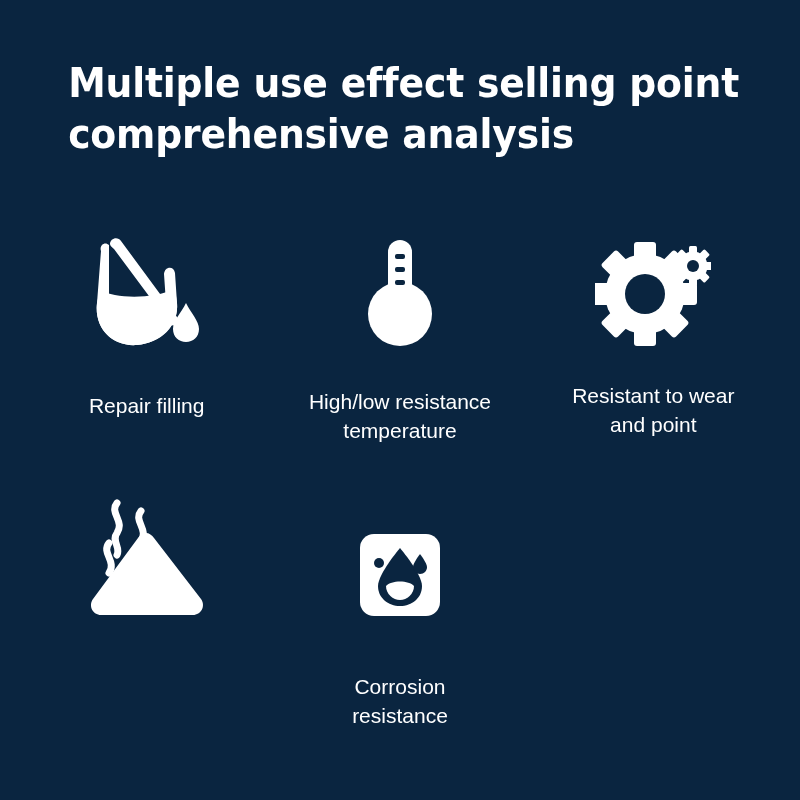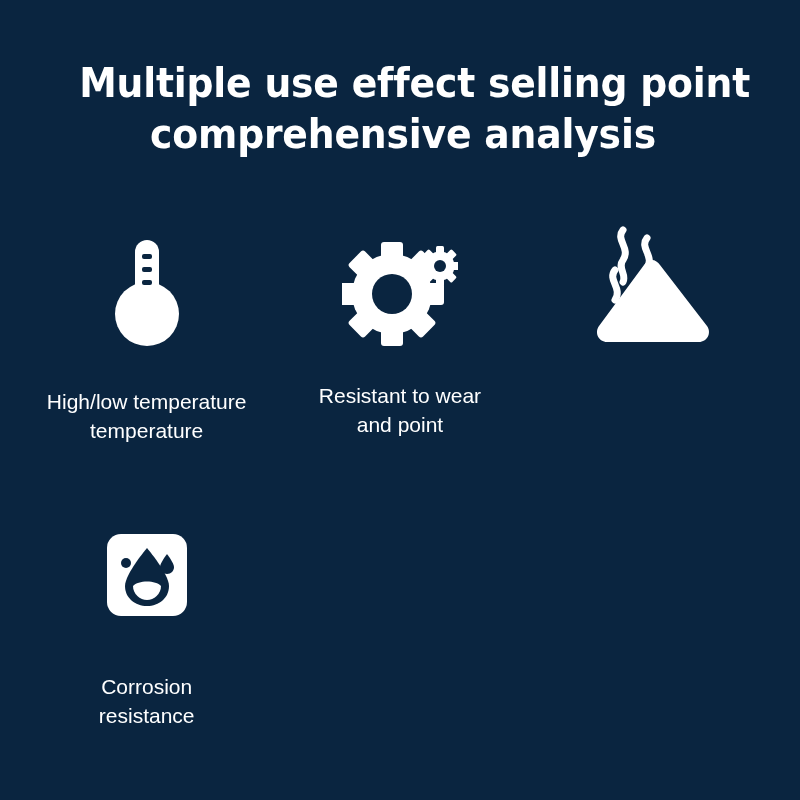--- a/index.html
+++ b/index.html
@@ -20,24 +20,24 @@
     position: relative;
     width: 800px;
     height: 800px;
     background: #0a2540;
     box-sizing: border-box;
   }
 
   
   .title-block {
     position: absolute;
-    left: 11px;
+    left: 0;
     top: 58px;
     width: 784px;
-    text-align: center;
+    text-align: left;
     padding: 0 40px;
     box-sizing: border-box;
   }
   .title-line {
     display: block;
     color: #ffffff;
     font-family: "DejaVu Sans", sans-serif;
     font-weight: bold;
     font-size: 41px;
     line-height: 51px;
@@ -106,37 +106,73 @@
 
 <div class="poster">
 
   <div class="title-block">
     <span class="title-line">Multiple use effect selling point</span>
     <span class="title-line">comprehensive analysis</span>
   </div>
 
   <div class="grid">
 
+    <div class="cell cell-repair">
+      <div class="icon-wrap">
+        <svg width="112" height="118" viewBox="0 0 112 118" aria-hidden="true">
+          <g fill="#ffffff">
+
+            <path d="M19 11 C 19 5, 27 3, 30 8 L 86 84 C 90 90, 82 96, 78 90 L 23 16 C 21 14, 19 13, 19 11 Z"></path>
+
+            <path d="M18 12
+                     C 14 8, 8 12, 10 18
+                     L 6 70
+                     C 3 96, 22 114, 46 112
+                     C 70 110, 88 92, 86 70
+                     L 84 40
+                     C 83 33, 74 33, 73 41
+                     L 75 70
+                     C 76 86, 64 99, 46 100
+                     C 28 101, 16 88, 18 70
+                     Z"></path>
+
+            <path d="M9 57
+                     C 25 66, 62 66, 84 56
+                     L 86 70
+                     C 88 93, 70 110, 46 112
+                     C 22 114, 3 96, 6 70
+                     Z"></path>
+
+            <path d="M95 70
+                     C 100 80, 108 88, 108 96
+                     C 108 104, 102 109, 95 109
+                     C 88 109, 82 104, 82 96
+                     C 82 88, 90 80, 95 70 Z"></path>
+          </g>
+        </svg>
+      </div>
+      <div class="cell-label">Repair filling</div>
+    </div>
 
     <div class="cell cell-temperature">
       <div class="icon-wrap">
         <svg width="76" height="112" viewBox="0 0 76 112" aria-hidden="true">
 
           <rect x="26" y="2" width="24" height="56" rx="12" fill="#ffffff"></rect>
 
           <circle cx="38" cy="76" r="32" fill="#ffffff"></circle>
 
           <rect x="26" y="40" width="24" height="30" fill="#ffffff"></rect>
 
           <rect x="33" y="16" width="10" height="5" rx="2" fill="#0a2540"></rect>
           <rect x="33" y="29" width="10" height="5" rx="2" fill="#0a2540"></rect>
           <rect x="33" y="42" width="10" height="5" rx="2" fill="#0a2540"></rect>
         </svg>
       </div>
-      <div class="cell-label"><span>High/low temperature</span><br><span>temperature</span></div>
+      <div class="cell-label"><span>High/low resistance</span><br><span>temperature</span></div>
     </div>
 
 
     <div class="cell cell-wear">
       <div class="icon-wrap">
         <svg width="116" height="108" viewBox="0 0 116 108" aria-hidden="true">
           <g fill="#ffffff">
 
             <g transform="translate(50,56)">
               <g>

